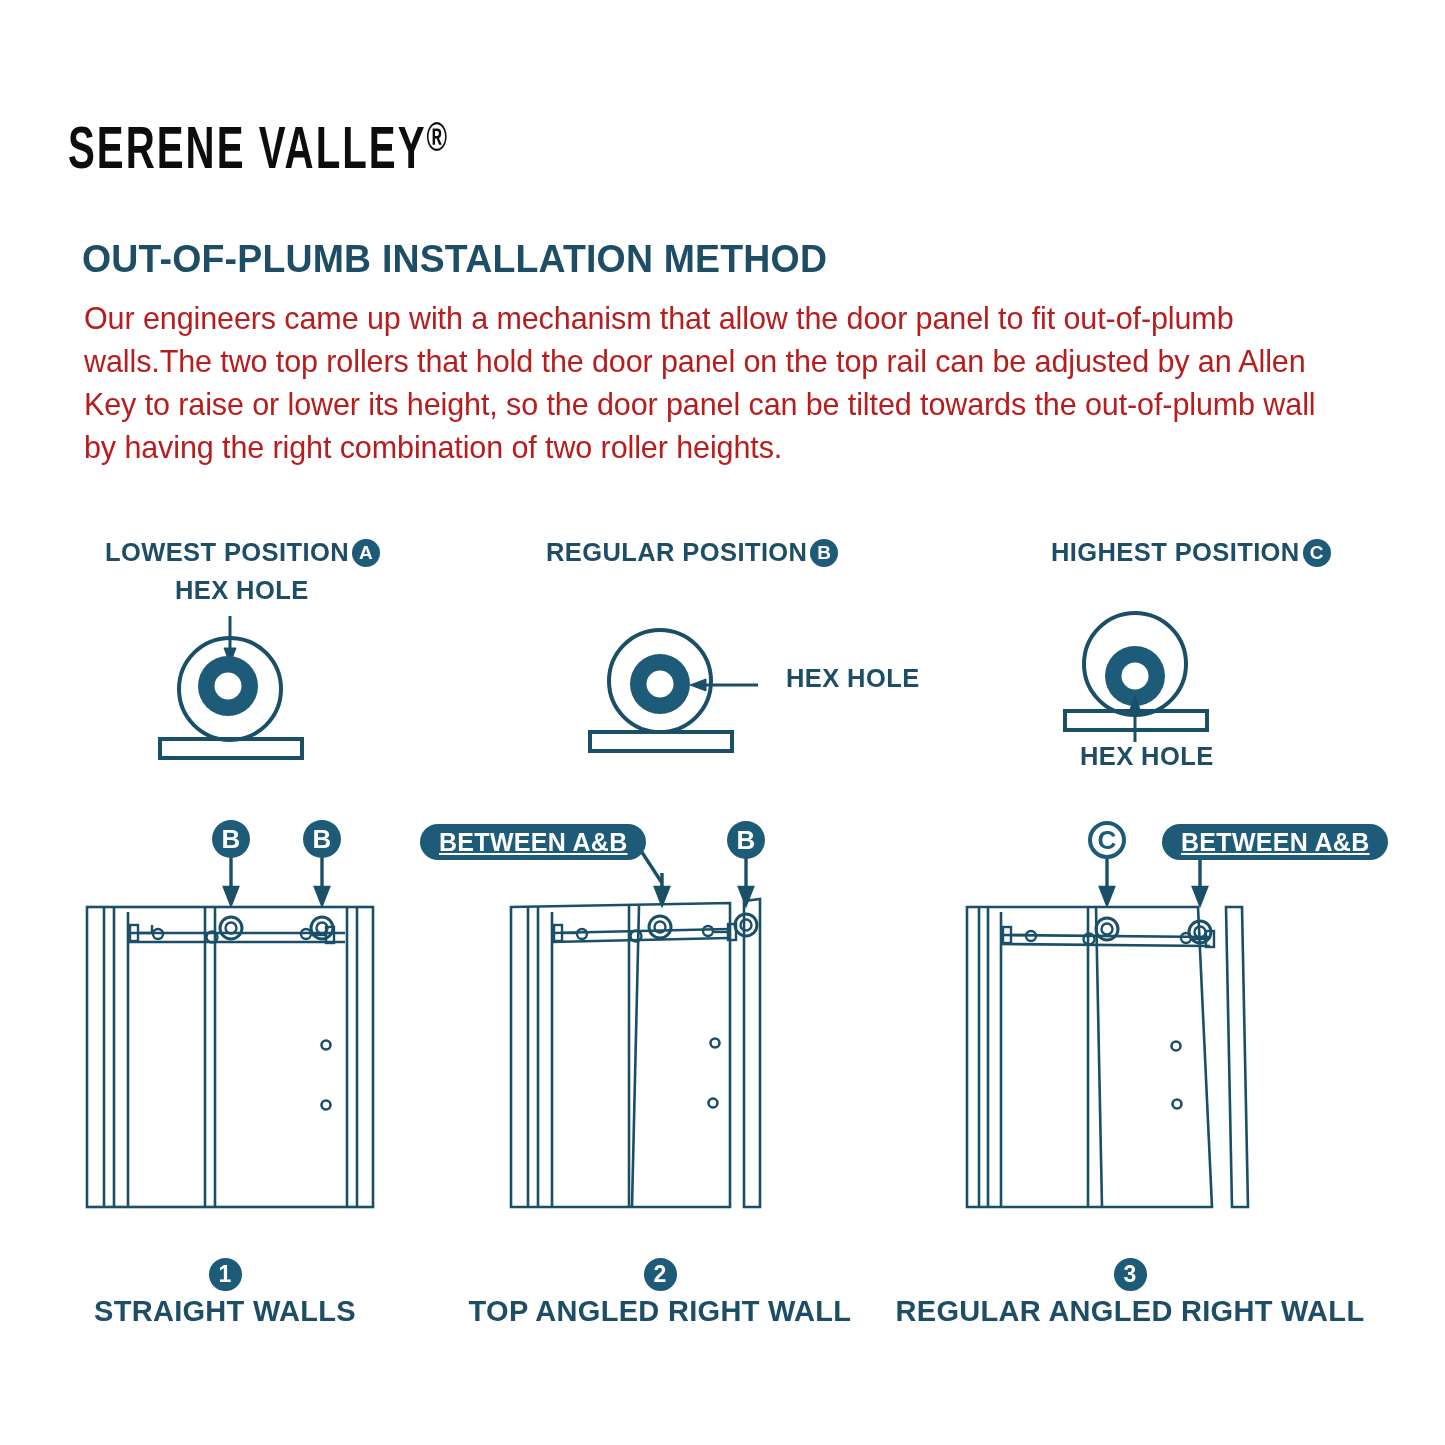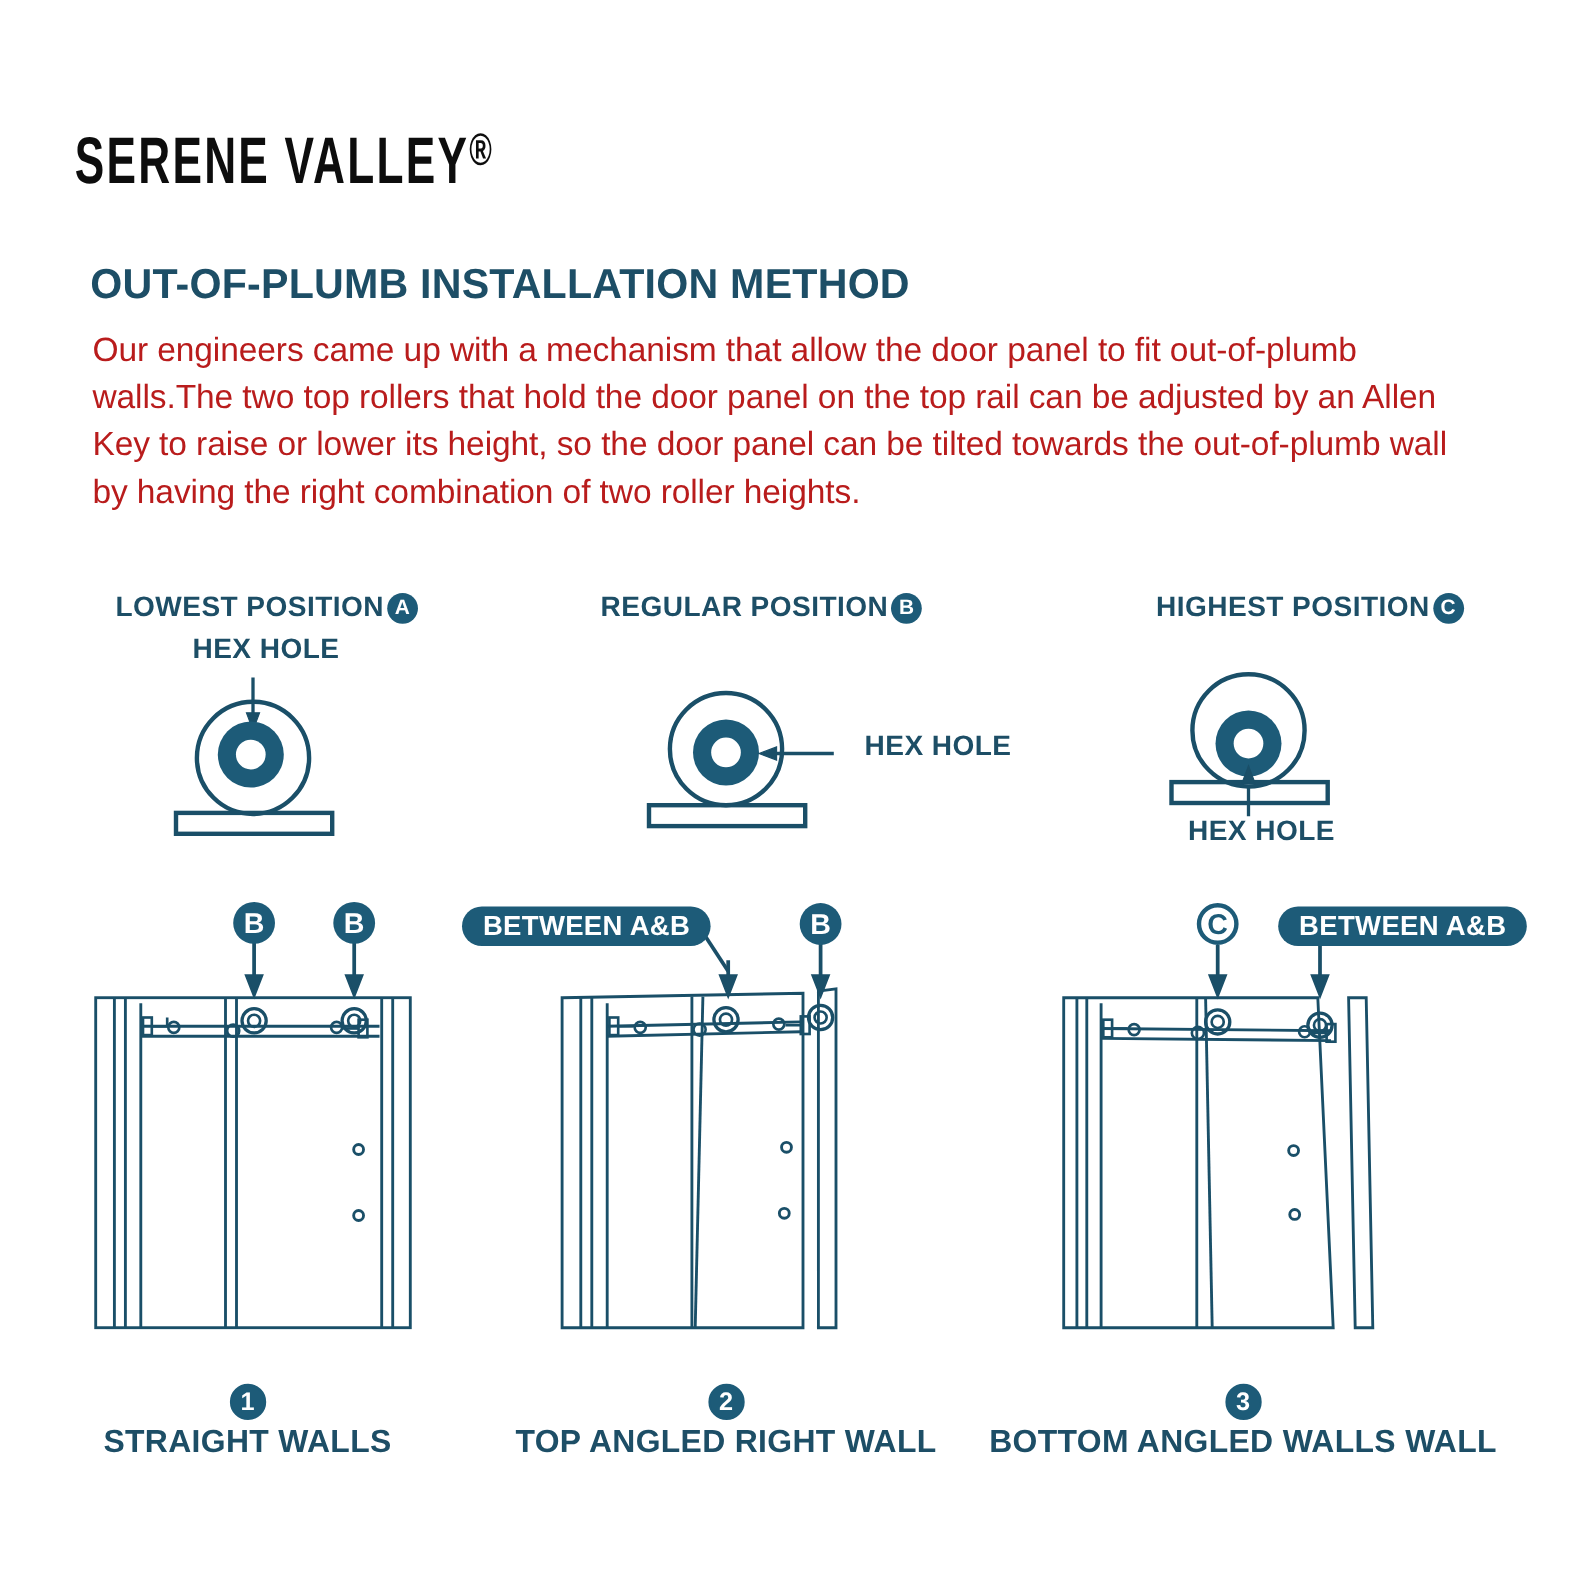--- a/index.html
+++ b/index.html
@@ -98,20 +98,21 @@
     justify-content: center;
     height: 36px;
     padding: 0 19px;
     border-radius: 18px;
     background: #1d5b78;
     color: #fff;
     font-size: 25px;
     font-weight: 700;
     letter-spacing: 0.3px;
     white-space: nowrap;
+    text-decoration: underline;
   }
   .round-badge {
     position: absolute;
     display: inline-flex;
     align-items: center;
     justify-content: center;
     width: 38px; height: 38px;
     border-radius: 50%;
     background: #1d5b78;
     color: #fff;
@@ -425,16 +426,16 @@
     <div class="caption-text">STRAIGHT WALLS</div>
   </div>
 
   <div class="caption-group" style="left:425px; top:1258px; width:470px;">
     <div class="caption-num">2</div>
     <div class="caption-text">TOP ANGLED RIGHT WALL</div>
   </div>
 
   <div class="caption-group" style="left:880px; top:1258px; width:500px;">
     <div class="caption-num">3</div>
-    <div class="caption-text">BOTTOM ANGLED WALLS WALL</div>
+    <div class="caption-text">REGULAR ANGLED RIGHT WALL</div>
   </div>
 
 </div>
 
 </body></html>

